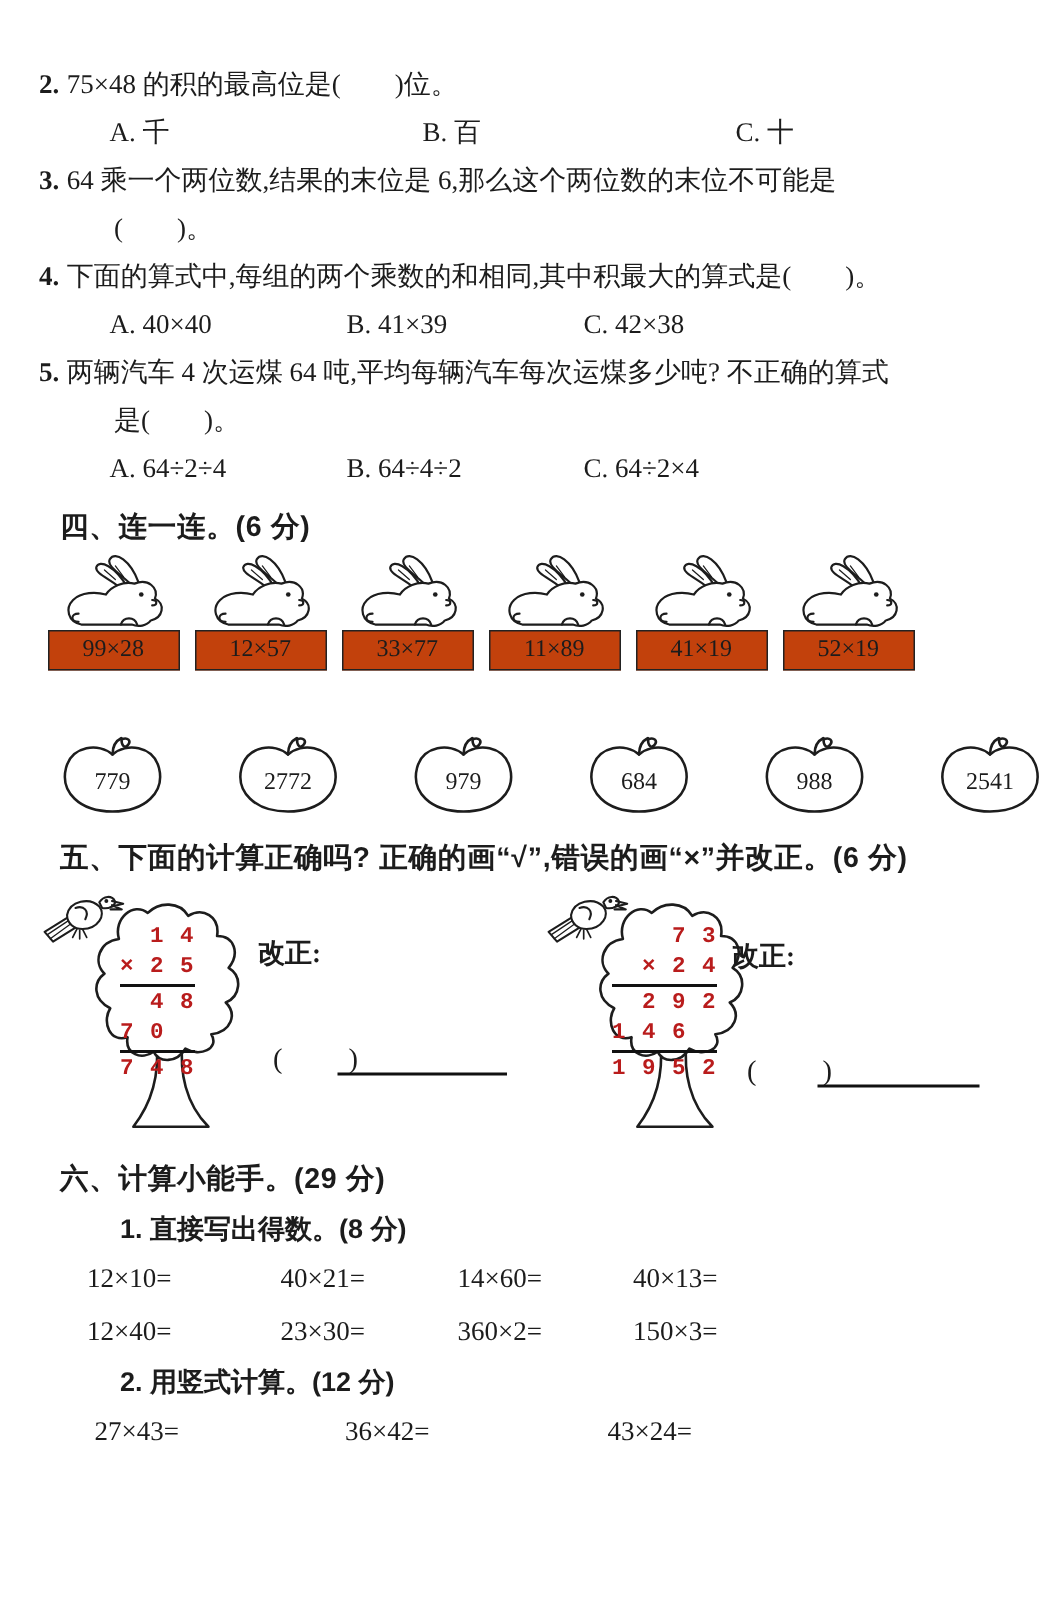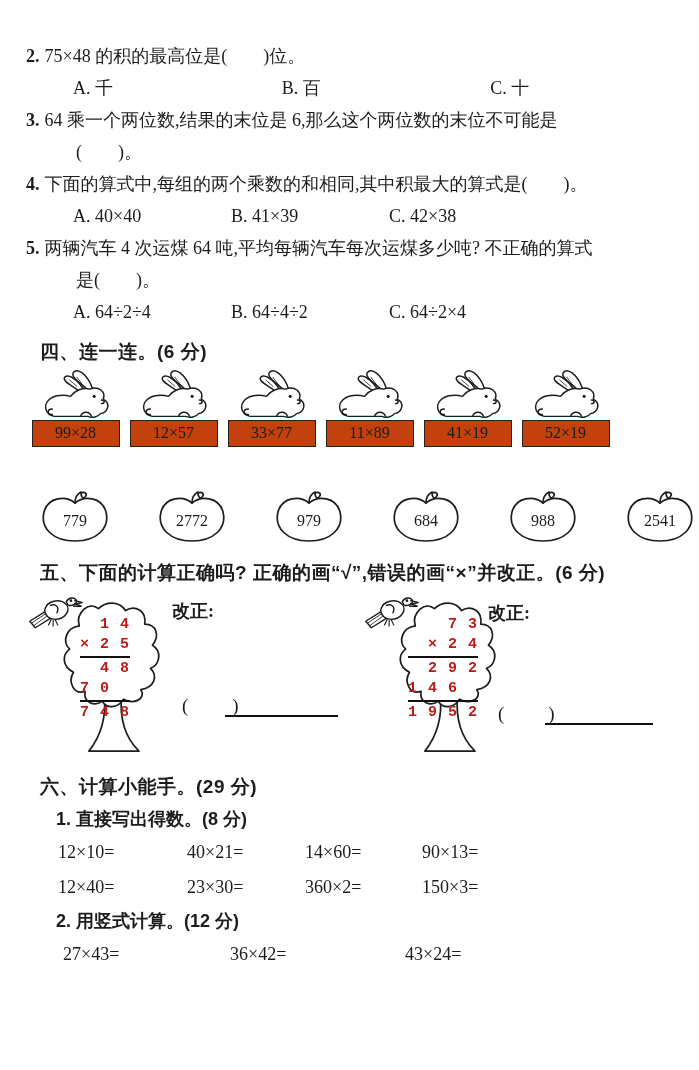--- a/index.html
+++ b/index.html
@@ -14,39 +14,39 @@
   .line { line-height:32px; }
   .qline { padding-left:26px; }
   .qnum { font-weight:700; margin-right:5px; }
   .cont { padding-left:76px; }
   .opts { display:flex; padding-left:73px; line-height:32px; }
   .opts.wide > span { width:222px; }
   .opts.narrow > span { width:158px; }
   .sec-title { font-weight:700; font-size:19px; padding-left:40px; line-height:32px;
                font-family:"Liberation Sans","DejaVu Sans",sans-serif; letter-spacing:0.5px; }
   .sec-title.first { margin-top:8px; }
-  .sub-title { font-weight:700; font-size:18px; padding-left:56px; line-height:32px;
+  .sub-title { font-weight:700; font-size:18px; padding-left:80px; line-height:32px;
                font-family:"Liberation Sans","DejaVu Sans",sans-serif; }
 
   
   .rabbits { display:flex; padding-left:28px; gap:3px; margin-top:2px; }
   .rabbit-cell { width:95px; text-align:center; }
   .rabbit-cell svg { display:block; margin:0 auto; }
   .expr-box { width:88px; height:27px; margin:0 auto; border:1.6px solid #222;
               line-height:24px; font-size:16px; background:#c2410c; }
   .apples { display:flex; padding-left:36px; gap:20px; margin-top:44px;justify-content:space-between; }
 
   
   .trees { position:relative; height:182px; margin-top:0; }
   .abs { position:absolute; }
   .calc { display:inline-block; font-family:"Liberation Mono","DejaVu Sans Mono",monospace;
           font-size:15px; font-weight:700; color:#b91c1c; }
   .crow { white-space:pre; line-height:20px; letter-spacing:1px; }
   .calc .rule { border:none; border-top:2px solid #111; margin:1px 0; }
-  .corr { font-weight:700; font-size:18px; }
+  .corr { font-weight:700; font-size:18px;margin-top:24px; }
   .judge { font-size:19px; letter-spacing:2px; }
   .ansline { border-bottom:2px solid #111; height:2px; }
 
   
   .quick { display:flex; padding-left:58px; line-height:35px; font-size:18px; }
   .quick > span:nth-child(1) { width:129px; }
   .quick > span:nth-child(2) { width:118px; }
   .quick > span:nth-child(3) { width:117px; }
   .vert { display:flex; padding-left:63px; line-height:34px; font-size:18px; }
   .vert > span:nth-child(1) { width:167px; }
@@ -226,21 +226,21 @@
     <div class="abs ansline" style="left:545px; top:134px; width:108px"></div>
   </div>
 
   <div class="sec-title">六、计算小能手。(29 分)</div>
   <div class="sub-title">1. 直接写出得数。(8 分)</div>
 
   <div class="quick">
     <span>12×10=</span>
     <span>40×21=</span>
     <span>14×60=</span>
-    <span>90×13=</span>
+    <span>40×13=</span>
   </div>
   <div class="quick">
     <span>12×40=</span>
     <span>23×30=</span>
     <span>360×2=</span>
     <span>150×3=</span>
   </div>
 
   <div class="sub-title">2. 用竖式计算。(12 分)</div>
   <div class="vert">

